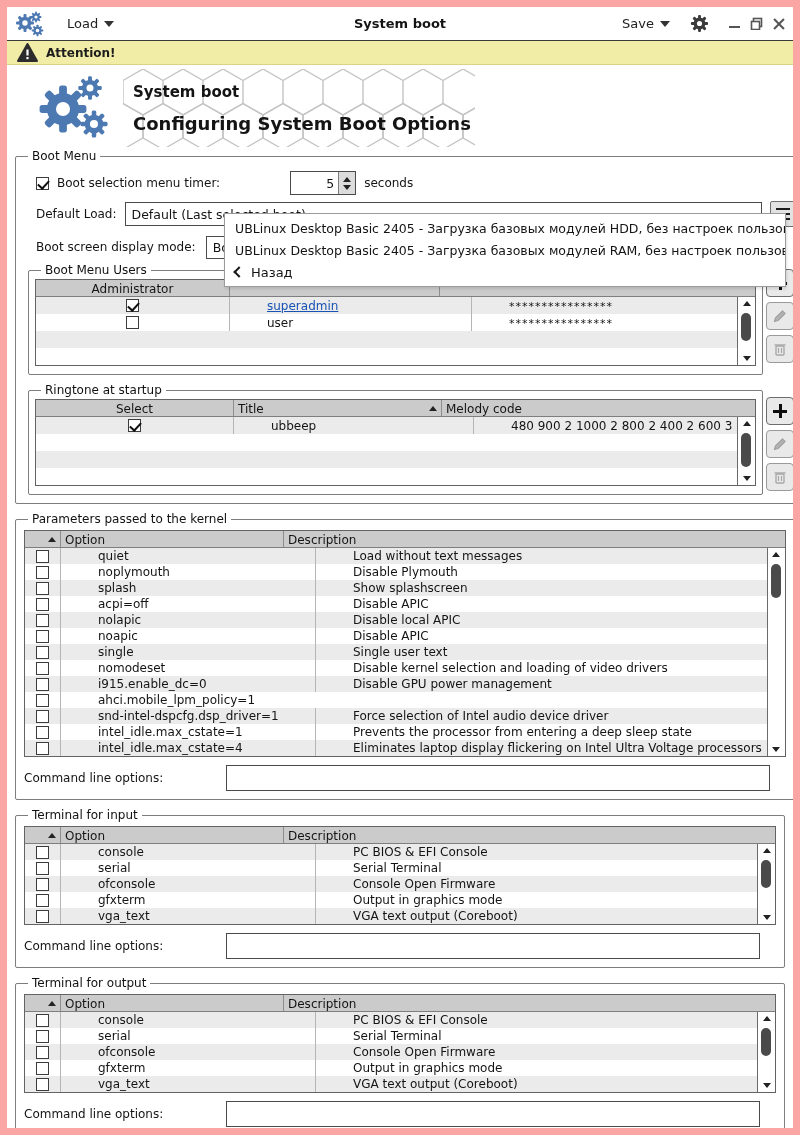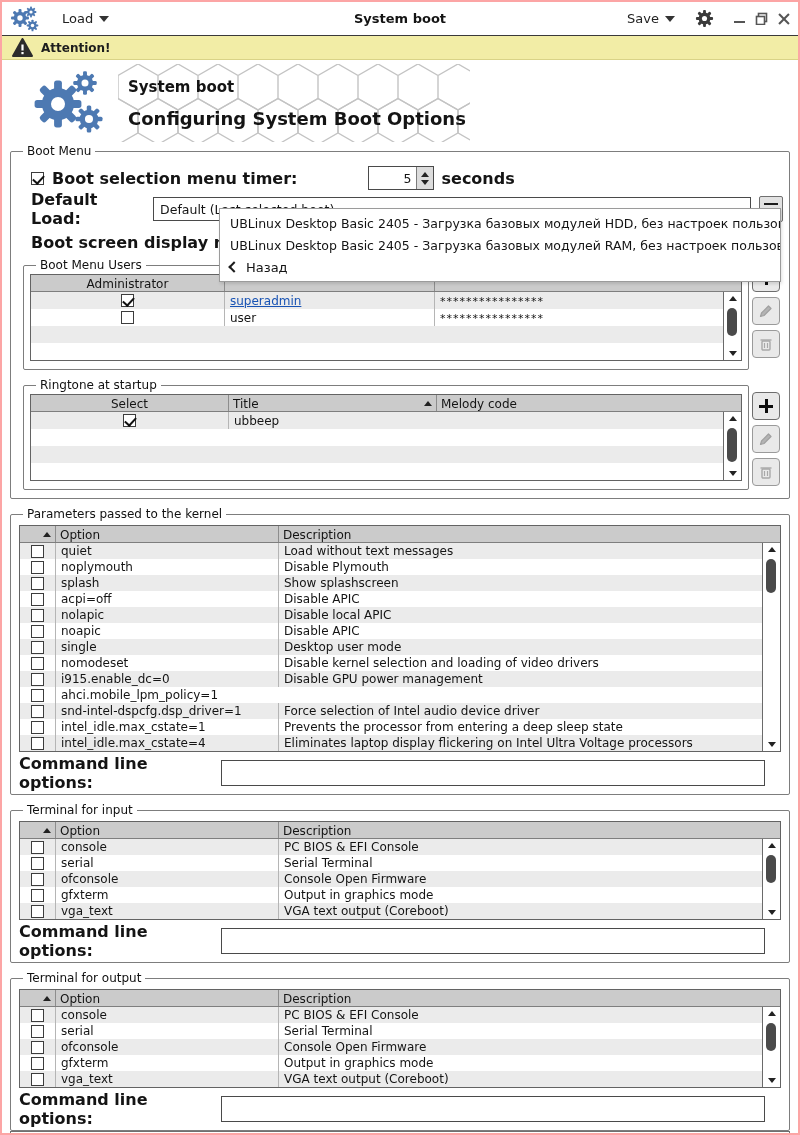--- a/index.html
+++ b/index.html
@@ -1,17 +1,17 @@
 <!DOCTYPE html>
 <html><head>
 <meta charset="utf-8">
 <style>
   * { box-sizing: border-box; margin: 0; padding: 0; }
   html,body { background:#888; font-family:"DejaVu Sans","Liberation Sans",sans-serif; color:#141414; }
-  .window { position:relative; width:800px; height:1135px; background:#fff; border:2px solid #fca5a5; display:flex; flex-direction:column; overflow:hidden; }
+  .window { position:relative; width:800px; height:1135px; background:#fff; border:7px solid #fca5a5; display:flex; flex-direction:column; overflow:hidden; }
 
   
   .titlebar { height:34px; flex:0 0 auto; display:flex; align-items:center; border-bottom:1px solid #3a3a3a; background:#fff; padding:0 8px; }
   .titlebar .logo { width:34px; height:26px; position:relative; margin-right:12px; }
   .menu-btn { display:flex; align-items:center; gap:6px; font-size:13px; color:#222; padding:4px 6px; cursor:default; }
   .titlebar .title { position:absolute; left:0; right:0; text-align:center; font-weight:bold; font-size:13px; pointer-events:none; }
   .titlebar .right { margin-left:auto; display:flex; align-items:center; gap:14px; z-index:2; }
   .winbtns { display:flex; align-items:center; gap:10px; margin-left:6px; }
   .minimize-glyph { width:11px; height:2px; background:#555; margin-top:6px; }
   .close-glyph { position:relative; width:12px; height:12px; }
@@ -35,21 +35,21 @@
   .appheader .titles { position:absolute; left:118px; top:14px; }
   .apphead-title { font-size:15px; font-weight:bold; margin-bottom:12px; }
   .apphead-sub { font-size:18px; font-weight:bold; }
 
   fieldset { border:1px solid #7d7d7d; border-radius:2px; padding:2px 6px 8px; }
   legend { font-size:12px; padding:0 4px; margin-left:6px; color:#111; }
 
   .fs-boot { margin:2px 0 0; flex:0 0 auto; }
   .row { display:flex; align-items:center; }
   .timer-row { margin:4px 0 2px 14px; height:28px; gap:8px; }
-  .lbl { font-size:16px;font-weight:bold; }
+  .lbl { font-size:12px; }
   .spin { display:flex; width:66px; height:24px; border:1px solid #4a4a4a; background:#fff; }
   .spin .val { flex:1; font-size:12.5px; text-align:right; padding:4px 4px 0 0; }
   .spin .btns { width:17px; background:#dcdcdc; border-left:1px solid #7c7c7c; display:flex; flex-direction:column; align-items:center; justify-content:center; gap:3px; }
   .default-row { margin:4px 0 0 14px; height:26px; gap:8px; }
   .text-input { border:1px solid #4a4a4a; background:#fff; height:24px; font-size:12.5px; padding:4px 6px 0; }
   .default-input { width:637px; }
   .burger-btn { width:26px; height:26px; background:#e2e2e2; border:1px solid #6f6f6f; border-radius:2px; display:flex; flex-direction:column; align-items:center; justify-content:center; gap:2.5px; }
   .burger-btn i { display:block; width:14px; height:2.2px; background:#1c1c1c; }
   .mode-row { margin:8px 0 0 14px; height:24px; gap:10px; }
   .combo { width:150px; height:23px; border:1px solid #4a4a4a; background:#fff; font-size:12.5px; padding:3px 6px 0; white-space:nowrap; overflow:hidden; }
@@ -67,21 +67,21 @@
 
   
   .tbl { border:1px solid #636363; background:#fff; }
   .thead { display:flex; height:17px; background:#cbcbcb; border-bottom:1px solid #7e7e7e; font-size:12px; }
   .th { padding:1px 4px 0; border-right:1px solid #8d8d8d; display:flex; align-items:center; }
   .th:last-child { border-right:none; }
   .th.center { justify-content:center; }
   .th .sort { margin-left:auto; }
   .tbody { position:relative; }
   .rows { }
-  .trow { display:flex; height:17px; align-items:center; font-size:12px; }
+  .trow { display:flex; height:17px; align-items:center; font-size:12px;gap:32px; }
   .td { padding:0 5px; border-right:1px solid #b5b5b5; height:100%; display:flex; align-items:center; overflow:hidden; white-space:nowrap; }
   .td:last-child { border-right:none; }
   .td.center { justify-content:center; }
   .link { color:#1853b4; text-decoration:underline; }
   .stars { font-size:11px; letter-spacing:1px; padding-top:2px; }
 
   .users-tbl .tbody, .ring-tbl .tbody { height:68px;
     background:repeating-linear-gradient(to bottom,#ebebeb 0 17px,#ffffff 17px 34px); }
   .opt-tbl .trow { height:16px; }
   .opt-tbl .tbody { background:repeating-linear-gradient(to bottom,#ebebeb 0 16px,#ffffff 16px 32px); }
@@ -321,20 +321,21 @@
               <div class="th" style="flex:1">Melody code</div>
             </div>
             <div class="tbody">
               <div class="rows">
 
                   <div class="trow">
                     <div class="td center" style="width:198px">
                       <span class="cb checked"></span>
                     </div>
                     <div class="td" style="width:208px">ubbeep</div>
+                    <div class="td" style="flex:1">480 900 2 1000 2 800 2 400 2 600 3</div>
                   </div>
                 </div>
               <div class="vscroll">
                 <span class="sa up tri-up-s"></span>
                 <span class="thumb"></span>
                 <span class="sa down tri-down-s"></span>
               </div>
             </div>
           </div>
         </fieldset>
@@ -431,21 +432,21 @@
                 </div>
                 <div class="td" style="width:223px">noapic</div>
                 <div class="td" style="flex:1">Disable APIC</div>
               </div>
 
               <div class="trow">
                 <div class="td center" style="width:36px">
                   <span class="cb"></span>
                 </div>
                 <div class="td" style="width:223px">single</div>
-                <div class="td" style="flex:1">Desktop user mode</div>
+                <div class="td" style="flex:1">Single user text</div>
               </div>
 
               <div class="trow">
                 <div class="td center" style="width:36px">
                   <span class="cb"></span>
                 </div>
                 <div class="td" style="width:223px">nomodeset</div>
                 <div class="td" style="flex:1">Disable kernel selection and loading of video drivers</div>
               </div>
 

